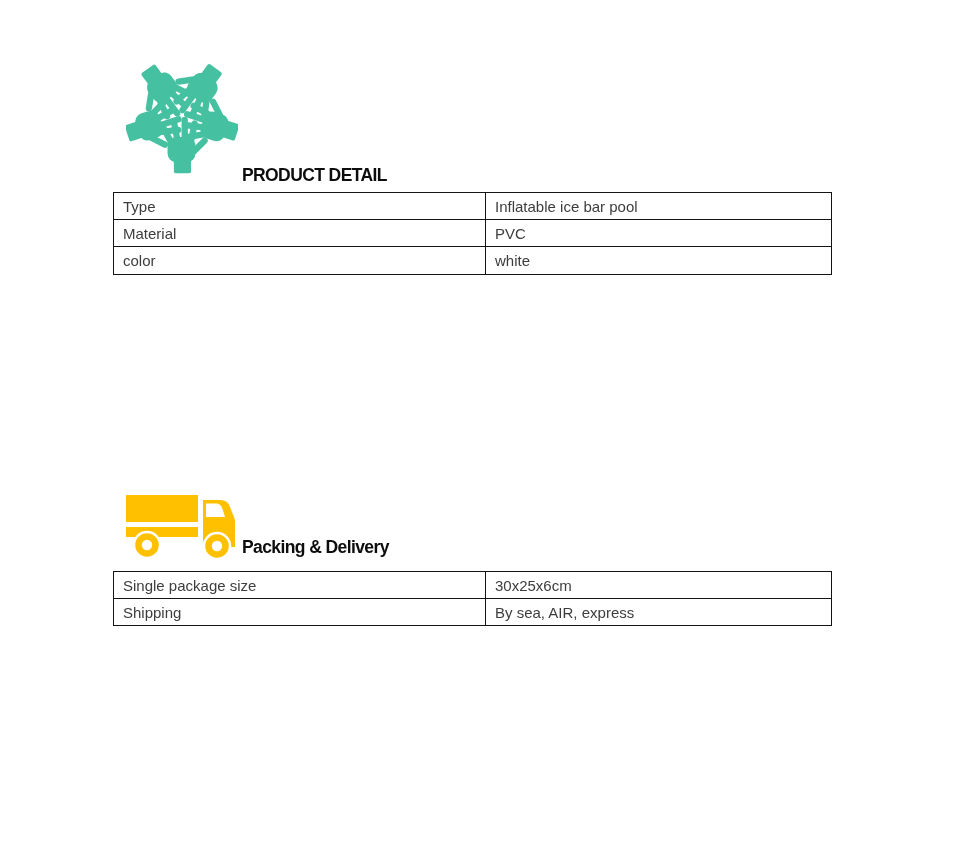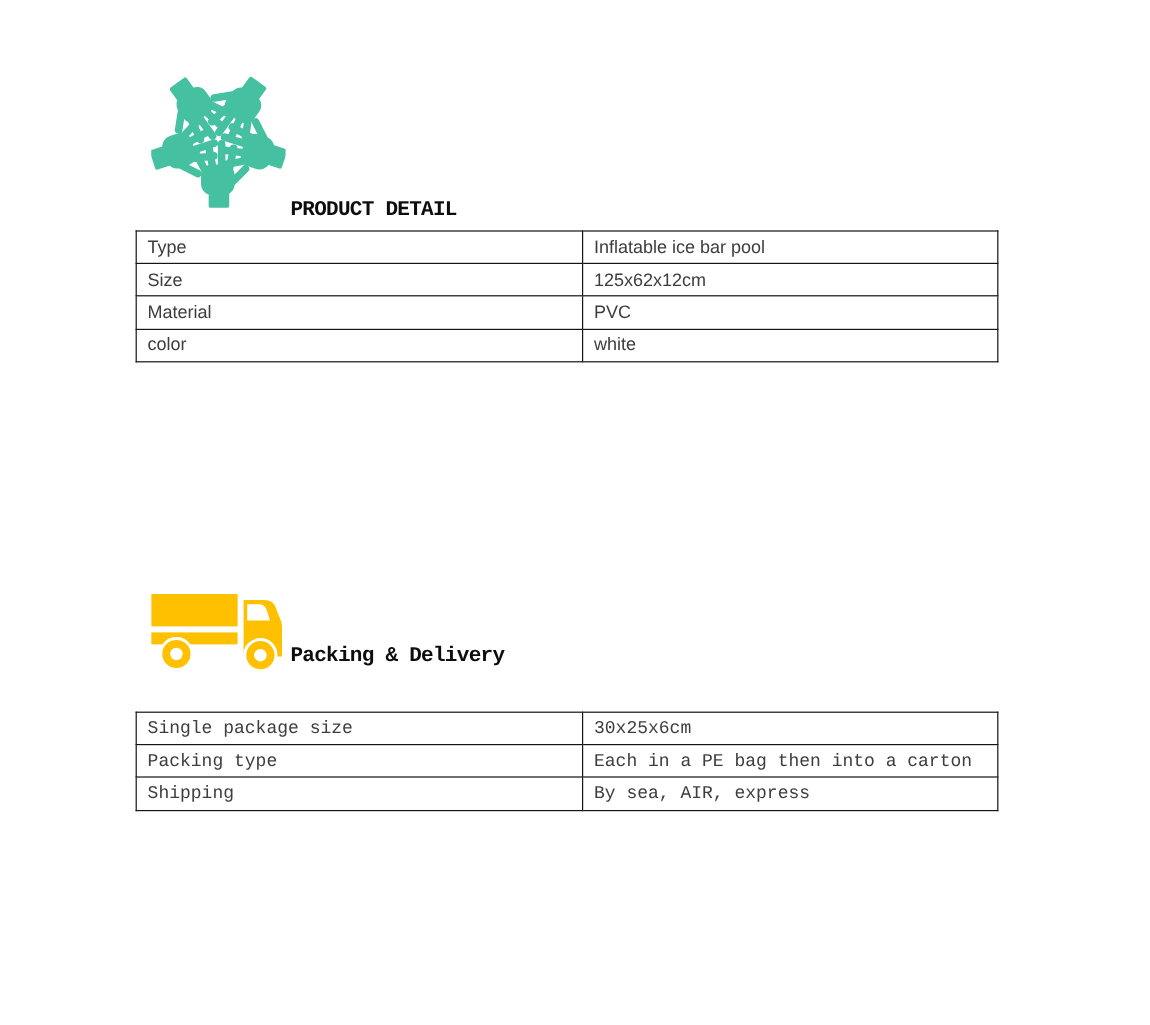--- a/index.html
+++ b/index.html
@@ -15,41 +15,41 @@
   
   .icon-wrap { position: absolute; }
   .hands-pos { left: 126px; top: 58px; width: 112px; height: 122px; }
   .truck-pos { left: 126px; top: 489px; width: 112px; height: 70px; }
   .icon-wrap svg { width: 100%; height: 100%; display: block; }
 
   
   .section-heading {
     position: absolute;
     left: 242px;
-    font-family: Liberation Mono, monospace;
+    font-family: Liberation Sans, sans-serif;
     font-weight: 900;
     font-size: 17.5px;
     letter-spacing: -0.6px;
     color: #0d0d0d;
     line-height: 1;
     white-space: nowrap;
   }
   .heading-1 { top: 167px; }
   .heading-2 { top: 539px; }
 
   
   .spec-table {
     position: absolute;
     left: 113px;
     width: 718px;
     border-collapse: collapse;
     table-layout: fixed;
   }
   .table-1 { top: 192px; }
-  .table-2 { top: 593px; font-family: Liberation Mono, monospace; }
+  .table-2 { top: 571px; }
   .spec-table td {
     border: 1px solid #141414;
     height: 27.2px;
     font-size: 15px;
     color: #3d3d3d;
     padding: 0 6px 0 9px;
     vertical-align: middle;
     background: #ffffff;
     overflow: hidden;
     white-space: nowrap;
@@ -94,24 +94,20 @@
     <colgroup>
         <col class="c-label">
         <col class="c-value">
       </colgroup>
     <tbody>
       <tr>
         <td>Type</td>
         <td>Inflatable ice bar pool</td>
       </tr>
       <tr>
-        <td>Size</td>
-        <td>125x62x12cm</td>
-      </tr>
-      <tr>
         <td>Material</td>
         <td>PVC</td>
       </tr>
       <tr>
         <td>color</td>
         <td>white</td>
       </tr>
     </tbody>
   </table>
 
@@ -139,23 +135,19 @@
     <colgroup>
         <col class="c-label">
         <col class="c-value">
       </colgroup>
     <tbody>
       <tr>
         <td>Single package size</td>
         <td>30x25x6cm</td>
       </tr>
       <tr>
-        <td>Packing type</td>
-        <td>Each in a PE bag then into a carton</td>
-      </tr>
-      <tr>
         <td>Shipping</td>
         <td>By sea, AIR, express</td>
       </tr>
     </tbody>
   </table>
 
 </div>
 
 </body></html>

